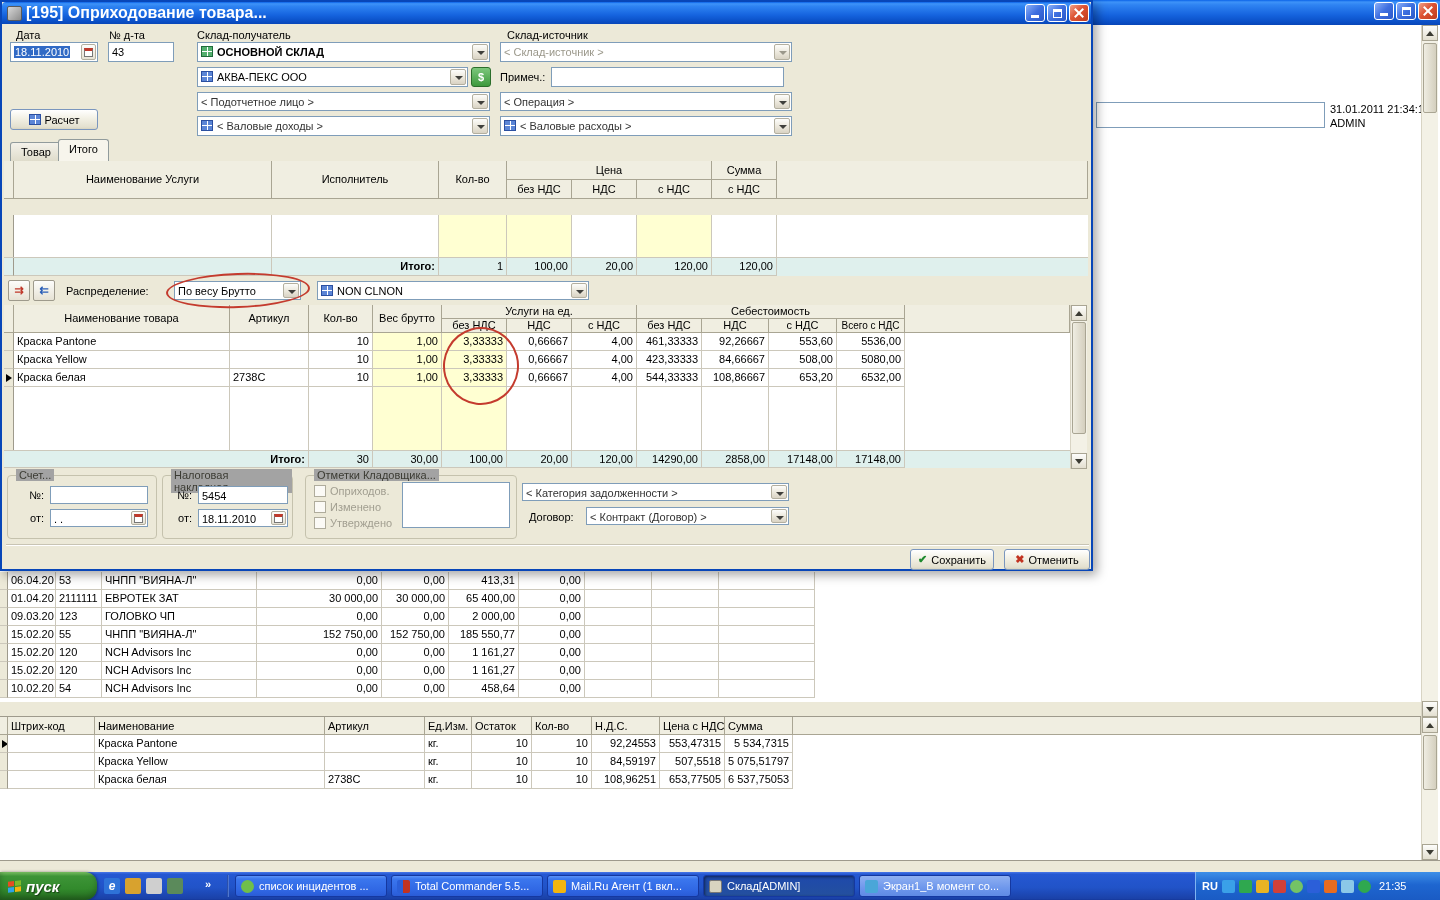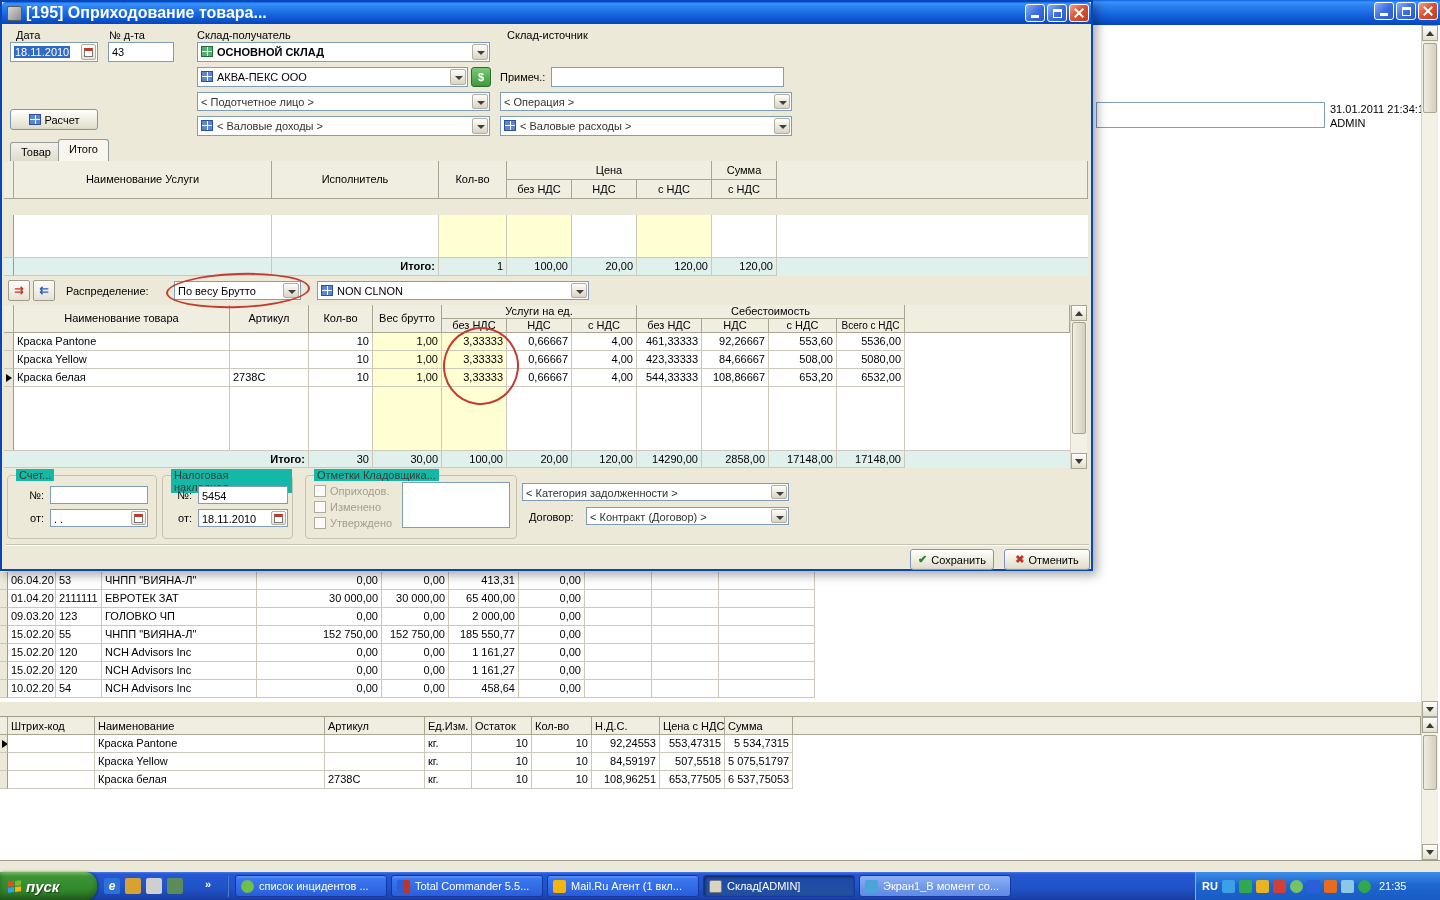--- a/index.html
+++ b/index.html
@@ -34,21 +34,21 @@
 .gico{border:1px solid #1F6B3A;background:#53B06E}
 .gico::before{content:"";position:absolute;left:0;right:0;top:4px;height:1px;background:#fff}
 .gico::after{content:"";position:absolute;top:0;bottom:0;left:5px;width:1px;background:#fff}
 .bico{border:1px solid #2B4FA0;background:#5B85D6}
 .bico::before{content:"";position:absolute;left:0;right:0;top:4px;height:1px;background:#fff}
 .bico::after{content:"";position:absolute;top:0;bottom:0;left:5px;width:1px;background:#fff}
 .calbtn{position:absolute;right:1px;top:1px;bottom:1px;width:15px;background:linear-gradient(180deg,#FDFDFB,#E6E2D4);border:1px solid #B3AF9F;border-radius:2px;display:flex;align-items:center;justify-content:center}
 .calico{width:9px;height:9px;background:#fff;border:1px solid #777;border-top:3px solid #C0392B}
 .btn{position:absolute;display:flex;align-items:center;justify-content:center;gap:4px;background:linear-gradient(180deg,#FFFFFF 0%,#F2F0E4 45%,#E3E0CF 90%,#D8D4C0 100%);border:1px solid #7A96BE;border-radius:3px;font-size:11px;cursor:default}
 .grp{position:absolute;border:1px solid #C5C2AD;border-radius:4px}
-.cap{position:absolute;top:-7px;left:8px;background:#14b8a6;padding:0 3px;color:#3B3B33}
+.cap{position:absolute;top:-7px;left:8px;background:#a3a3a3;padding:0 3px;color:#3B3B33}
 .cb{position:absolute;width:12px;height:12px;background:#FBFAF6;border:1px solid #AFAC9C}
 .cbl{position:absolute;color:#A19E90;white-space:nowrap}
 .tab{position:absolute;height:19px;padding:3px 10px 0;border:1px solid #919B9C;border-bottom:none;border-radius:3px 3px 0 0;background:linear-gradient(#F4F2EA,#DFDCCB);top:140px}
 .tab.active{top:137px;height:22px;background:#F7F5EC;z-index:2;font-weight:normal}
 
 .ch{background:#F0EEE1;border-right:1px solid #A9A593;border-bottom:1px solid #A9A593;display:flex;align-items:center;justify-content:center;text-align:center;font-size:11px;line-height:11px;position:absolute;overflow:hidden}
 .cd{border-right:1px solid #CCC8BB;border-bottom:1px solid #CCC8BB;padding:2px 3px 0;font-size:11px;white-space:nowrap;overflow:hidden}
 .nb{border-bottom:none}
 .selcol{background:#ECE9D8;border-right:1px solid #9E9A8C;padding:0}
 .yellow{background:#FFFFD2}
@@ -297,20 +297,21 @@
     <div class="lb" style="left:14px;top:27px">Дата</div>
     <div class="lb" style="left:107px;top:27px">№ д-та</div>
     <div class="lb" style="left:195px;top:27px">Склад-получатель</div>
     <div class="lb" style="left:505px;top:27px">Склад-источник</div>
 
     <div class="fld" style="left:8px;top:40px;width:88px;padding-right:17px"><span class="selblue">18.11.2010</span><span class="calbtn">
           <span class="calico"></span>
         </span></div>
     <div class="fld" style="left:106px;top:40px;width:66px"><span>43</span></div>
     <div class="fld combo" style="left:195px;top:40px;width:293px;font-weight:bold"><span class="ico gico"></span><span>ОСНОВНОЙ СКЛАД</span><span class="arr"></span></div>
+    <div class="fld combo dis" style="left:498px;top:40px;width:292px"><span>&lt; Склад-источник &gt;</span><span class="arr"></span></div>
 
     <div class="fld combo" style="left:195px;top:65px;width:271px"><span class="ico bico"></span><span>АКВА-ПЕКС ООО</span><span class="arr"></span></div>
     <div class="btn" style="left:469px;top:65px;width:20px;height:20px;background:linear-gradient(180deg,#7CC77C,#3D9A3D);border-color:#2B6E2B;color:#fff;font-weight:bold">
         <span>$</span>
       </div>
     <div class="lb" style="left:498px;top:69px">Примеч.:</div>
     <div class="fld" style="left:549px;top:65px;width:233px"></div>
 
     <div class="fld combo" style="left:498px;top:90px;width:292px;height:19px;color:#333"><span>&lt; Операция &gt;</span><span class="arr"></span></div>
     <div class="fld combo" style="left:195px;top:90px;width:293px;height:19px;color:#333"><span>&lt; Подотчетное лицо &gt;</span><span class="arr"></span></div>

